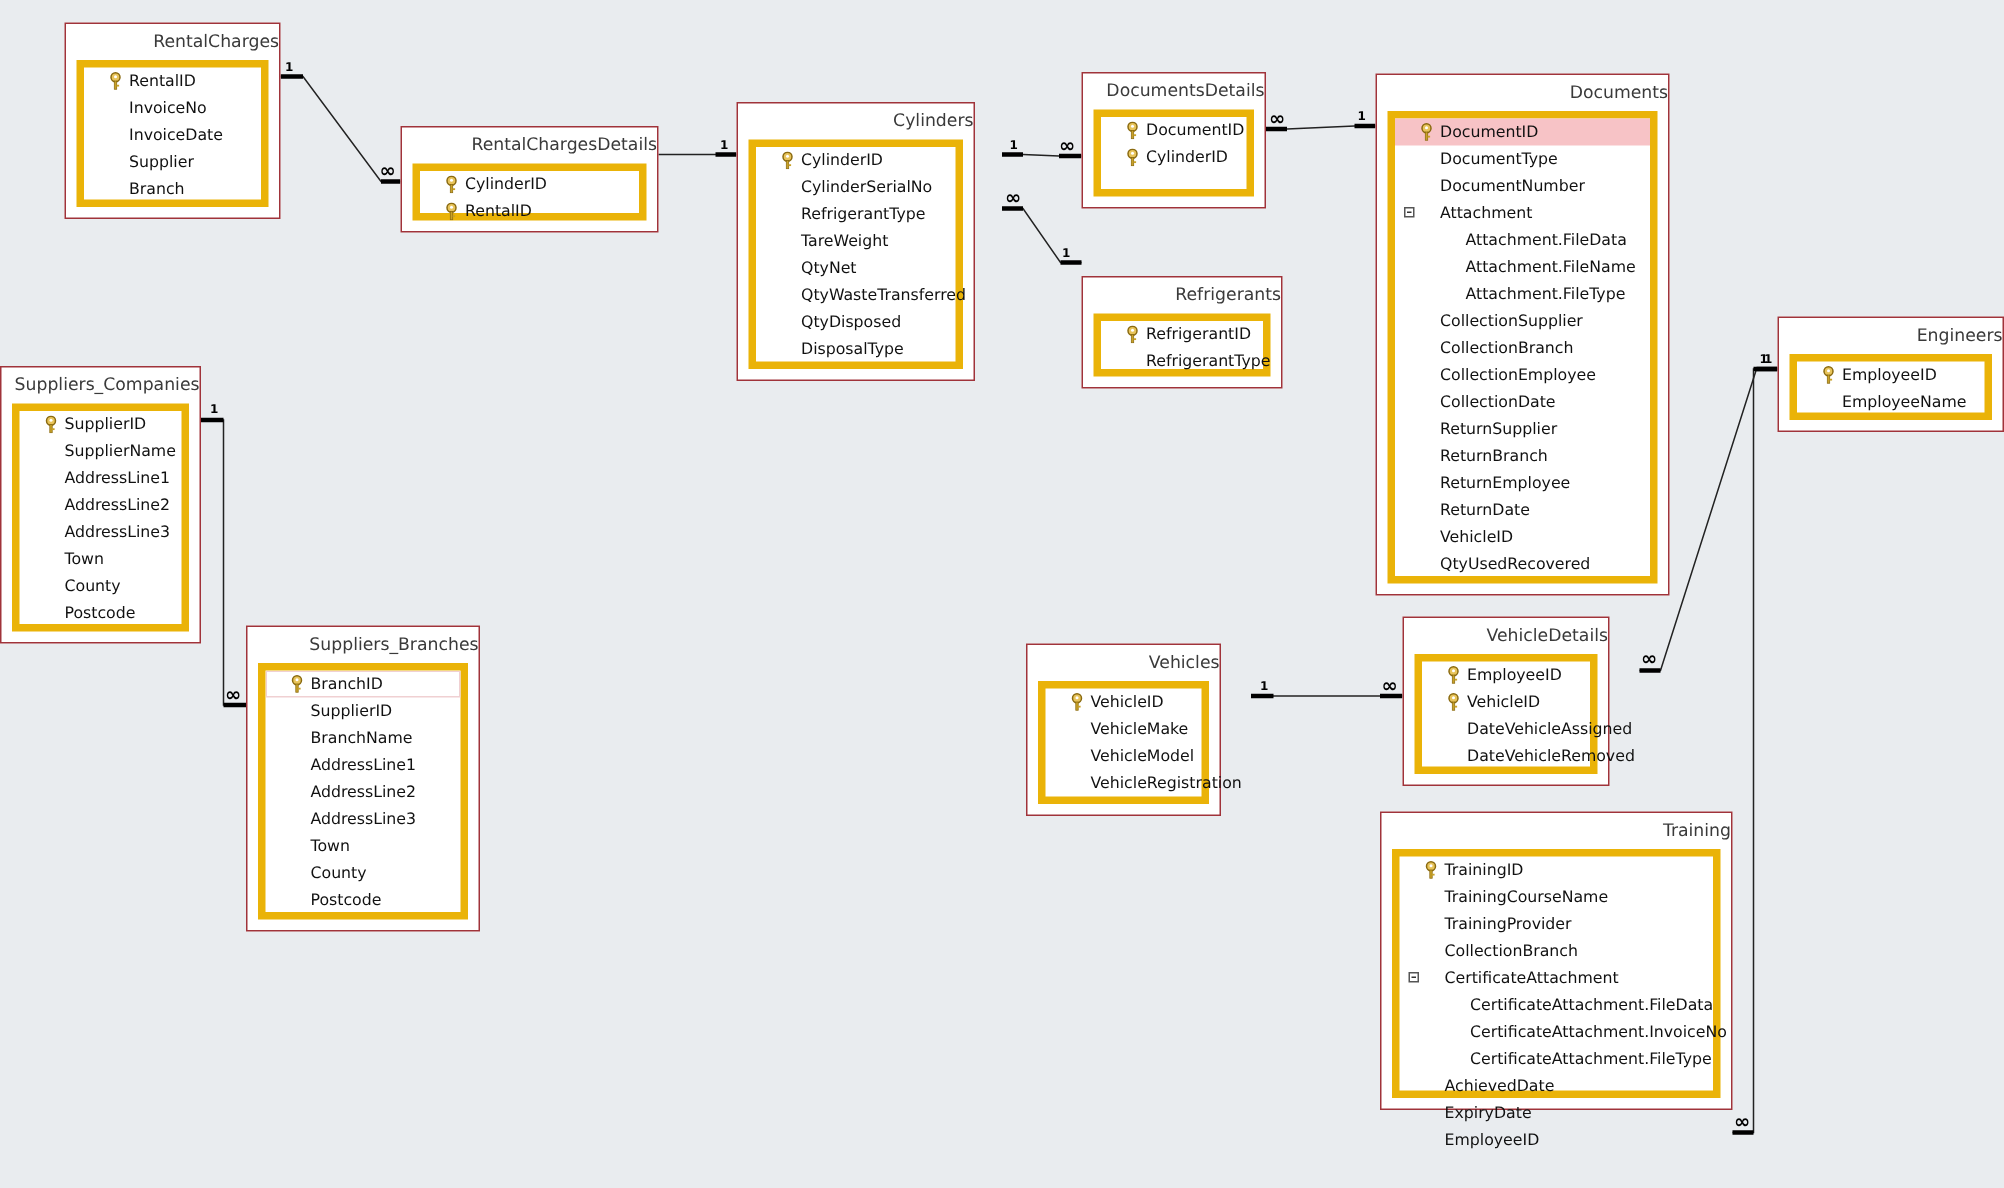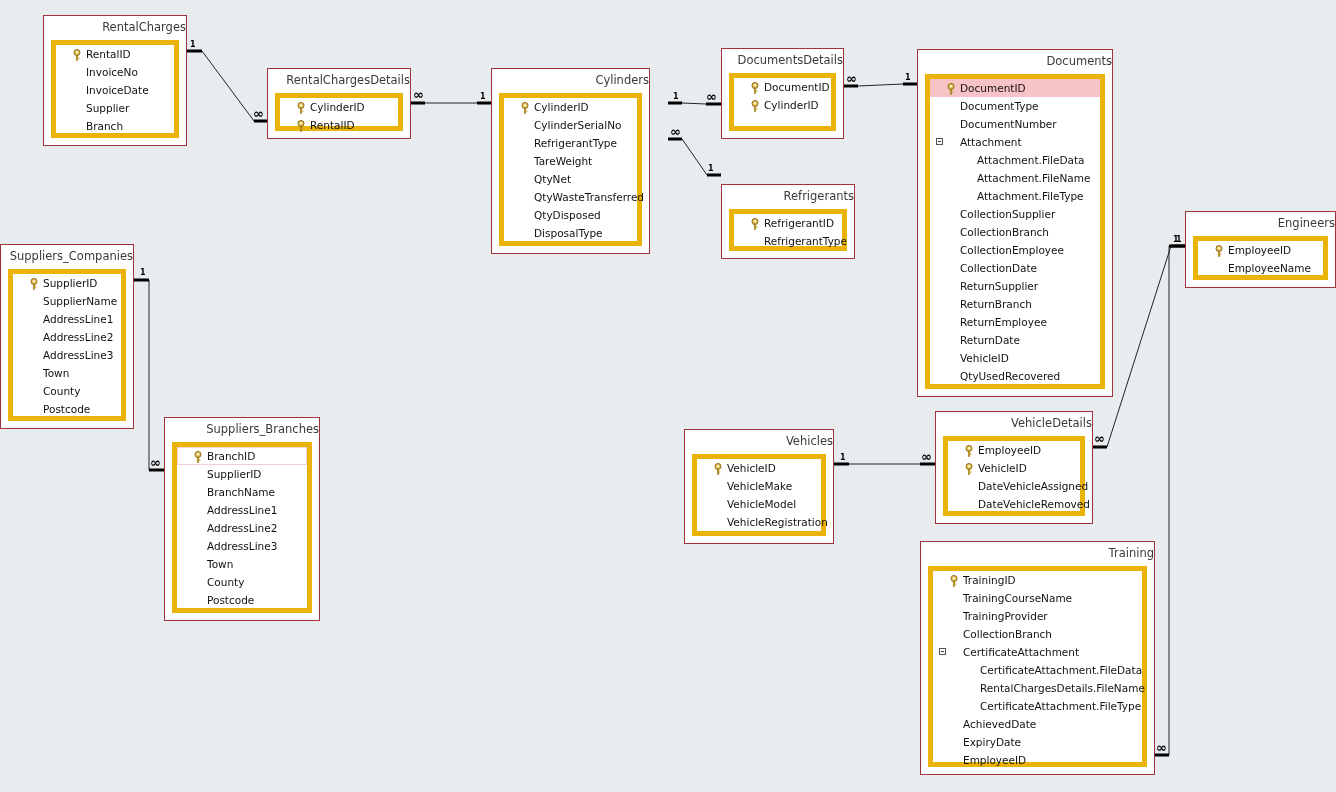--- a/index.html
+++ b/index.html
@@ -97,21 +97,21 @@
               <circle cx="4" cy="3.2" r="1" fill="#fff"></circle>
               <rect x="3.2" y="6" width="1.6" height="5.5" fill="#c9a227" stroke="#8a6a10" stroke-width="0.5"></rect>
               <rect x="4.8" y="8.5" width="1.6" height="1.2" fill="#c9a227"></rect>
             </svg></span><span>RentalID</span></div>
         <div class="fld"><span>InvoiceNo</span></div>
         <div class="fld"><span>InvoiceDate</span></div>
         <div class="fld"><span>Supplier</span></div>
         <div class="fld"><span>Branch</span></div>
       </div>
     </div>
-    <div class="tbl" style="left: 267px; top: 68px; width: 144px; height: 71px;">
+    <div class="tbl" style="left: 267px; top: 84px; width: 172px; height: 71px;">
       <div class="title">RentalChargesDetails</div>
       <div class="fields">
         <div class="fld"><span class="key"><svg width="8" height="12" viewBox="0 0 8 12">
               <circle cx="4" cy="3.5" r="3" fill="#e8c45a" stroke="#8a6a10" stroke-width="1"></circle>
               <circle cx="4" cy="3.2" r="1" fill="#fff"></circle>
               <rect x="3.2" y="6" width="1.6" height="5.5" fill="#c9a227" stroke="#8a6a10" stroke-width="0.5"></rect>
               <rect x="4.8" y="8.5" width="1.6" height="1.2" fill="#c9a227"></rect>
             </svg></span><span>CylinderID</span></div>
         <div class="fld"><span class="key"><svg width="8" height="12" viewBox="0 0 8 12">
               <circle cx="4" cy="3.5" r="3" fill="#e8c45a" stroke="#8a6a10" stroke-width="1"></circle>
@@ -237,67 +237,67 @@
       <div class="fields">
         <div class="fld"><span class="key"><svg width="8" height="12" viewBox="0 0 8 12">
               <circle cx="4" cy="3.5" r="3" fill="#e8c45a" stroke="#8a6a10" stroke-width="1"></circle>
               <circle cx="4" cy="3.2" r="1" fill="#fff"></circle>
               <rect x="3.2" y="6" width="1.6" height="5.5" fill="#c9a227" stroke="#8a6a10" stroke-width="0.5"></rect>
               <rect x="4.8" y="8.5" width="1.6" height="1.2" fill="#c9a227"></rect>
             </svg></span><span>EmployeeID</span></div>
         <div class="fld"><span>EmployeeName</span></div>
       </div>
     </div>
-    <div class="tbl" style="left: 684px; top: 429px; width: 150px; height: 115px;">
+    <div class="tbl" style="left: 684px; top: 429px; width: 130px; height: 115px;">
       <div class="title">Vehicles</div>
       <div class="fields">
         <div class="fld"><span class="key"><svg width="8" height="12" viewBox="0 0 8 12">
               <circle cx="4" cy="3.5" r="3" fill="#e8c45a" stroke="#8a6a10" stroke-width="1"></circle>
               <circle cx="4" cy="3.2" r="1" fill="#fff"></circle>
               <rect x="3.2" y="6" width="1.6" height="5.5" fill="#c9a227" stroke="#8a6a10" stroke-width="0.5"></rect>
               <rect x="4.8" y="8.5" width="1.6" height="1.2" fill="#c9a227"></rect>
             </svg></span><span>VehicleID</span></div>
         <div class="fld"><span>VehicleMake</span></div>
         <div class="fld"><span>VehicleModel</span></div>
         <div class="fld"><span>VehicleRegistration</span></div>
       </div>
     </div>
-    <div class="tbl" style="left: 935px; top: 411px; width: 158px; height: 113px;">
+    <div class="tbl" style="left: 935px; top: 411px; width: 138px; height: 113px;">
       <div class="title">VehicleDetails</div>
       <div class="fields">
         <div class="fld"><span class="key"><svg width="8" height="12" viewBox="0 0 8 12">
               <circle cx="4" cy="3.5" r="3" fill="#e8c45a" stroke="#8a6a10" stroke-width="1"></circle>
               <circle cx="4" cy="3.2" r="1" fill="#fff"></circle>
               <rect x="3.2" y="6" width="1.6" height="5.5" fill="#c9a227" stroke="#8a6a10" stroke-width="0.5"></rect>
               <rect x="4.8" y="8.5" width="1.6" height="1.2" fill="#c9a227"></rect>
             </svg></span><span>EmployeeID</span></div>
         <div class="fld"><span class="key"><svg width="8" height="12" viewBox="0 0 8 12">
               <circle cx="4" cy="3.5" r="3" fill="#e8c45a" stroke="#8a6a10" stroke-width="1"></circle>
               <circle cx="4" cy="3.2" r="1" fill="#fff"></circle>
               <rect x="3.2" y="6" width="1.6" height="5.5" fill="#c9a227" stroke="#8a6a10" stroke-width="0.5"></rect>
               <rect x="4.8" y="8.5" width="1.6" height="1.2" fill="#c9a227"></rect>
             </svg></span><span>VehicleID</span></div>
         <div class="fld"><span>DateVehicleAssigned</span></div>
         <div class="fld"><span>DateVehicleRemoved</span></div>
       </div>
     </div>
-    <div class="tbl" style="left: 920px; top: 541px; width: 235px; height: 234px;">
+    <div class="tbl" style="left: 920px; top: 541px; width: 235px; height: 199px;">
       <div class="title">Training</div>
       <div class="fields">
         <div class="fld"><span class="key"><svg width="8" height="12" viewBox="0 0 8 12">
               <circle cx="4" cy="3.5" r="3" fill="#e8c45a" stroke="#8a6a10" stroke-width="1"></circle>
               <circle cx="4" cy="3.2" r="1" fill="#fff"></circle>
               <rect x="3.2" y="6" width="1.6" height="5.5" fill="#c9a227" stroke="#8a6a10" stroke-width="0.5"></rect>
               <rect x="4.8" y="8.5" width="1.6" height="1.2" fill="#c9a227"></rect>
             </svg></span><span>TrainingID</span></div>
         <div class="fld"><span>TrainingCourseName</span></div>
         <div class="fld"><span>TrainingProvider</span></div>
         <div class="fld"><span>CollectionBranch</span></div>
         <div class="fld"><span class="minus"></span><span>CertificateAttachment</span></div>
         <div class="fld sub"><span>CertificateAttachment.FileData</span></div>
-        <div class="fld sub"><span>RentalChargesDetails.FileName</span></div>
+        <div class="fld sub"><span>CertificateAttachment.InvoiceNo</span></div>
         <div class="fld sub"><span>CertificateAttachment.FileType</span></div>
         <div class="fld"><span>AchievedDate</span></div>
         <div class="fld"><span>ExpiryDate</span></div>
         <div class="fld"><span>EmployeeID</span></div>
       </div>
     </div>
   </div>
 
 </body></html>

